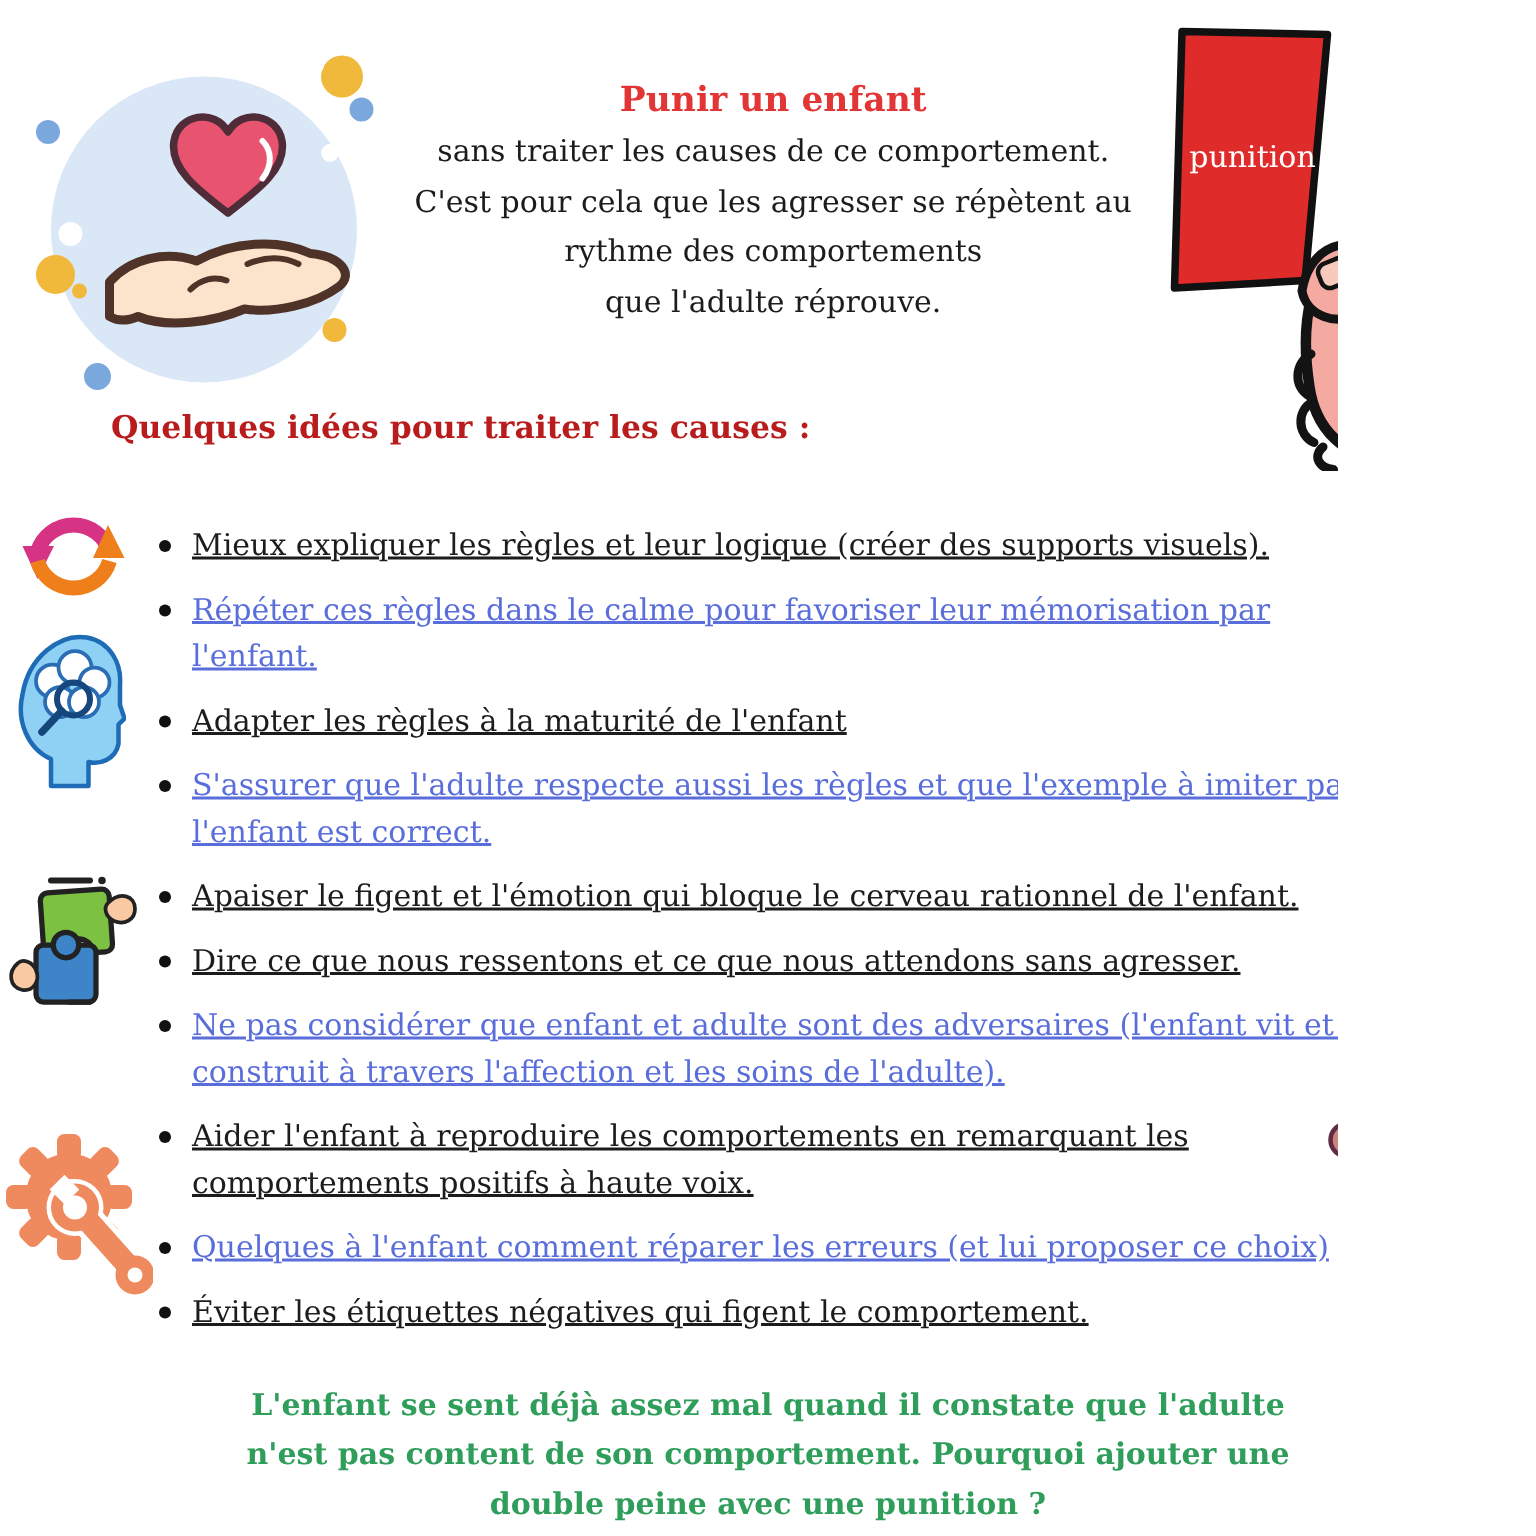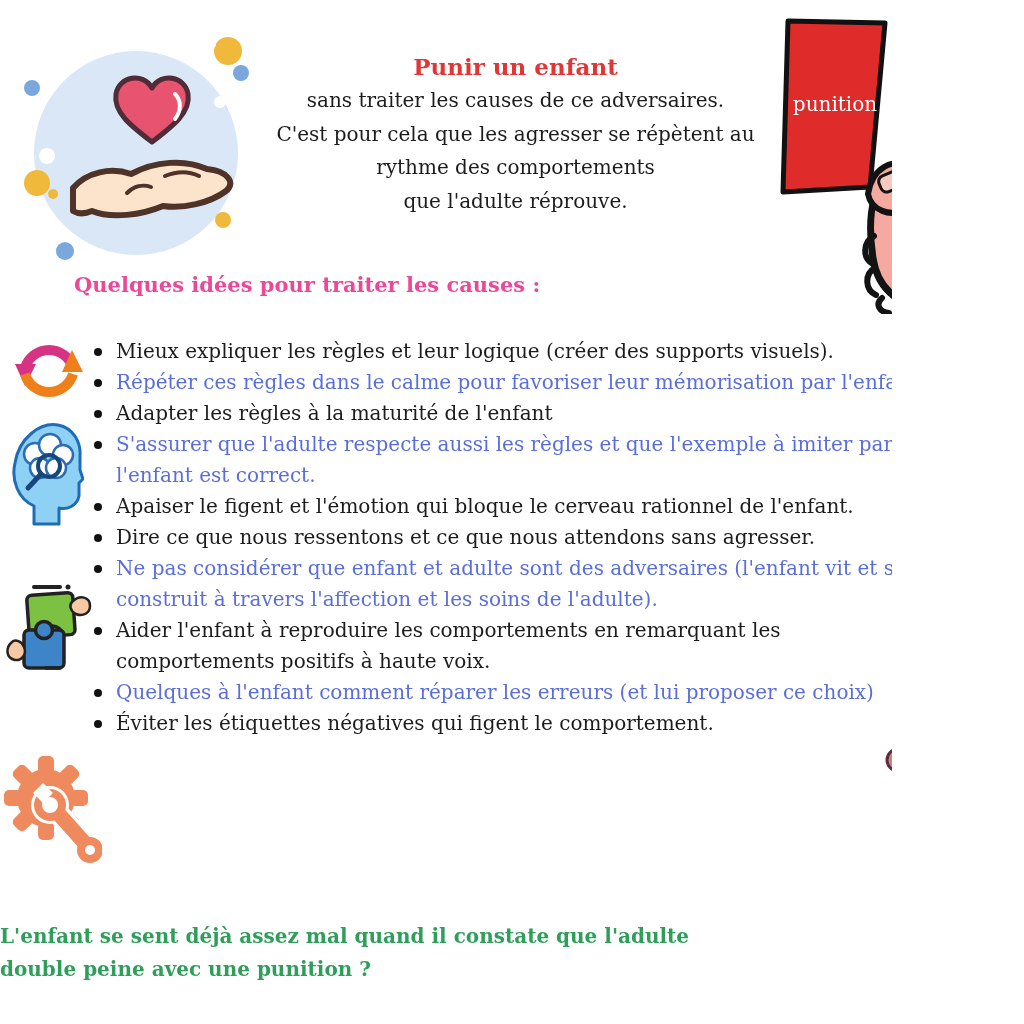--- a/index.html
+++ b/index.html
@@ -8,43 +8,43 @@
   .abs{position:absolute;}
 
   
   .hero-left{left:15px;top:18px;width:250px;height:250px;}
   .hero-right{left:778px;top:8px;width:246px;height:306px;}
   .header-text{left:228px;top:50px;width:575px;text-align:center;color:#1c1c1c;}
   .header-title{font-size:23px;font-weight:bold;color:#e23535;line-height:34px;}
   .header-line{font-size:20px;line-height:33.5px;font-weight:500;}
 
   
-  .section-heading{left:74px;top:272px;font-size:21px;font-weight:bold;color:#ec4899;}
+  .section-heading{left:74px;top:272px;font-size:21px;font-weight:bold;color:#b91c1c;}
 
   
   .idea-list{left:86px;top:336px;width:846px;margin:0;padding:0;list-style:none;
              font-size:20px;line-height:31px;}
-  .idea-list li{position:relative;padding-left:30px;margin:0;}
+  .idea-list li{position:relative;padding-left:30px;margin:12px;text-decoration:underline;}
   .idea-list li::before{content:'';position:absolute;left:8px;top:12px;width:8px;height:8px;
              border-radius:50%;background:#111;}
   .c-black{color:#1c1c1c;}
   .c-blue{color:#5a6edb;}
 
   
   .icon-sync{left:12px;top:334px;width:74px;height:68px;}
   .icon-head{left:6px;top:416px;width:78px;height:110px;}
   .icon-puzzle{left:4px;top:580px;width:88px;height:94px;}
   .icon-gear{left:0px;top:748px;width:102px;height:120px;}
   .icon-checklist{left:912px;top:342px;width:100px;height:153px;}
   .icon-gauge{left:892px;top:582px;width:122px;height:72px;}
   .icon-child{left:882px;top:684px;width:136px;height:144px;}
   .icon-tag{left:886px;top:818px;width:128px;height:128px;}
 
   
-  .footer-note{left:0;top:920px;width:1024px;text-align:left;color:#2f9e5b;
+  .footer-note{left:0;top:920px;width:1024px;text-align:center;color:#2f9e5b;
                font-size:20px;line-height:33px;font-weight:bold;}
   .site{right:26px;top:988px;font-size:25px;font-weight:800;color:#101010;letter-spacing:.2px;}
 </style>
 </head>
 <body>
 
 <div class="page">
 
   <svg class="abs hero-left" viewBox="0 0 250 250">
     <circle cx="121" cy="135" r="102" fill="#d9e7f6"></circle>
@@ -60,21 +60,21 @@
     <circle cx="208" cy="202" r="8" fill="#f0b93b"></circle>
     <path d="M 137 70 C 128 54 104 58 101 76 C 98 94 116 108 137 124 C 158 108 176 94 173 76 C 170 58 146 54 137 70 Z" fill="#e8536f" stroke="#4f2c38" stroke-width="5" stroke-linejoin="round"></path>
     <path d="M 160 76 C 166 82 167 92 160 101" fill="none" stroke="#fff" stroke-width="4" stroke-linecap="round"></path>
     <path d="M 58 170 C 72 154 96 149 116 156 C 140 143 170 141 192 151 C 213 153 221 165 211 173 C 195 185 168 191 148 188 C 127 197 96 201 77 193 C 70 196 63 196 58 193 Z" fill="#fbe3cc" stroke="#4f3328" stroke-width="6" stroke-linejoin="round"></path>
     <path d="M 150 158 C 162 153 174 153 184 158" fill="none" stroke="#4f3328" stroke-width="4" stroke-linecap="round"></path>
     <path d="M 112 175 C 119 168 128 166 136 169" fill="none" stroke="#4f3328" stroke-width="4" stroke-linecap="round"></path>
   </svg>
 
   <div class="abs header-text">
     <div class="header-title">Punir un enfant</div>
-    <div class="header-line">sans traiter les causes de ce adversaires.</div>
+    <div class="header-line">sans traiter les causes de ce comportement.</div>
     <div class="header-line">C'est pour cela que les agresser se répètent au</div>
     <div class="header-line">rythme des comportements</div>
     <div class="header-line">que l'adulte réprouve.</div>
   </div>
 
   <svg class="abs hero-right" viewBox="0 0 246 306">
     <path d="M 10 13 L 107 15 L 92 179 L 5 184 Z" fill="#e02b2b" stroke="#111" stroke-width="5" stroke-linejoin="round"></path>
     <text x="57" y="103" text-anchor="middle" font-size="20" fill="#ffffff" font-family="DejaVu Serif, serif">punition</text>
     <path d="M 95 250 C 88 205 96 170 122 152 C 140 126 198 122 224 148 C 243 172 245 220 236 258 C 226 292 196 304 162 302 C 124 300 100 284 95 250 Z" fill="#f4a9a1" stroke="#131313" stroke-width="7" stroke-linejoin="round"></path>
     <path d="M 140 160 C 152 150 168 152 178 163 C 186 171 186 181 179 188" fill="none" stroke="#131313" stroke-width="9" stroke-linecap="round"></path>
@@ -217,16 +217,17 @@
   <svg class="abs icon-tag" viewBox="0 0 128 128">
     <ellipse cx="28" cy="27" rx="18" ry="9" transform="rotate(-42 28 27)" fill="none" stroke="#2b2b2b" stroke-width="3.5"></ellipse>
     <path d="M 33 36 L 76 31 L 118 84 L 90 118 L 39 74 Z" fill="#fff" stroke="#2b2b2b" stroke-width="4" stroke-linejoin="round"></path>
     <circle cx="47" cy="47" r="7" fill="#fff" stroke="#2b2b2b" stroke-width="3"></circle>
     <circle cx="47" cy="47" r="2.5" fill="none" stroke="#2b2b2b" stroke-width="2"></circle>
     <path d="M 38 38 L 45 44 M 44 34 L 41 42" stroke="#2b2b2b" stroke-width="3" stroke-linecap="round"></path>
   </svg>
 
   <div class="abs footer-note">
     <div>L'enfant se sent déjà assez mal quand il constate que l'adulte</div>
+    <div>n'est pas content de son comportement. Pourquoi ajouter une</div>
     <div>double peine avec une punition ?</div>
   </div>
 
 </div>
 
 </body></html>

